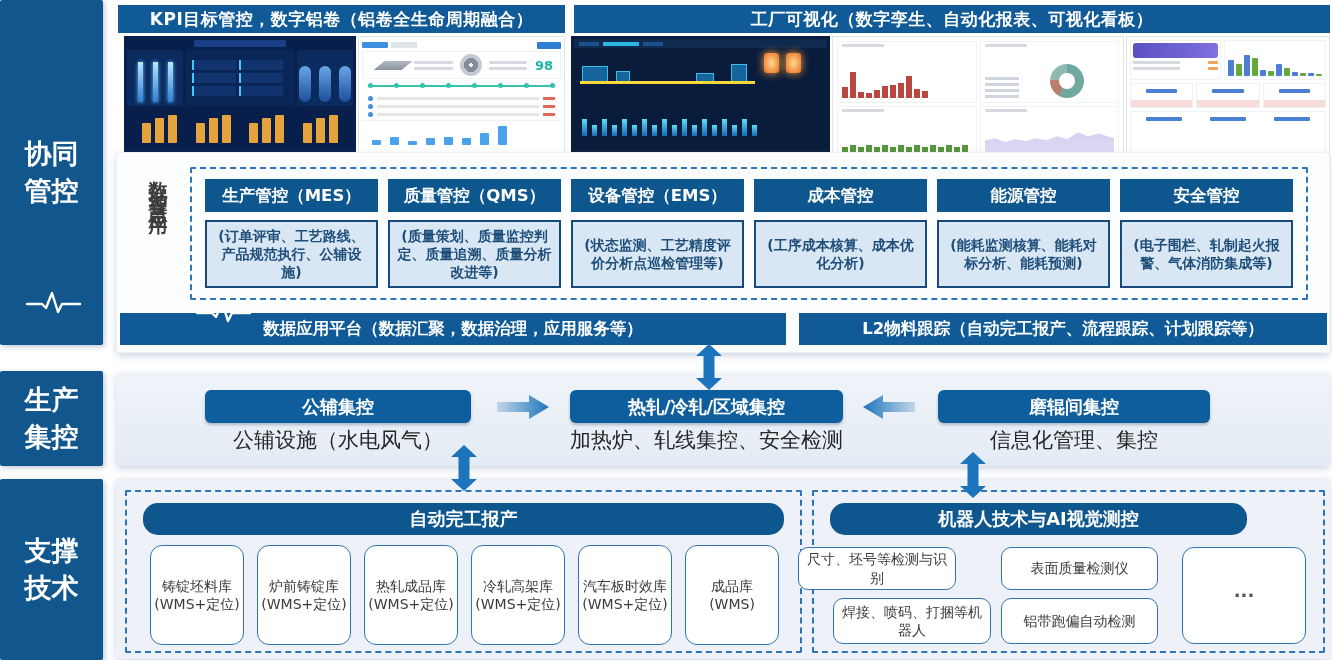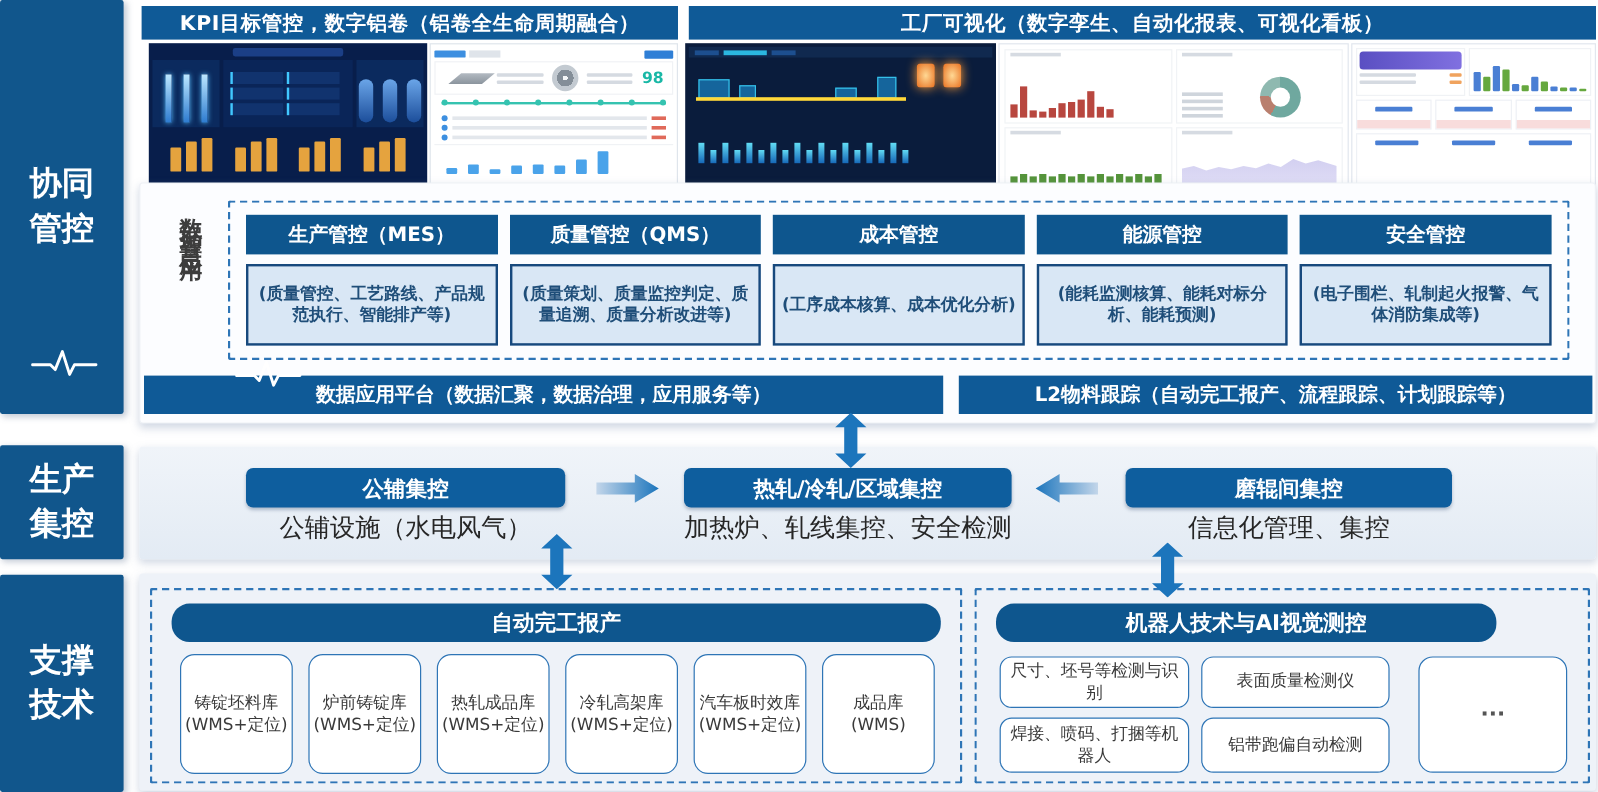--- a/index.html
+++ b/index.html
@@ -414,25 +414,29 @@
       <div class="green"></div>
     </div>
   </div>
 
   <div class="panel sec1"></div>
   <div class="vlabel">数据智慧应用</div>
 
   <div class="dashed apps">
     <div class="module">
       <div class="mod-h">生产管控（MES）</div>
-      <div class="mod-d">(质量管控、工艺路线、产品规范执行、智能排产等)</div>
+      <div class="mod-d">(订单评审、工艺路线、产品规范执行、公辅设施)</div>
     </div>
     <div class="module">
       <div class="mod-h">质量管控（QMS）</div>
       <div class="mod-d">(质量策划、质量监控判定、质量追溯、质量分析改进等)</div>
+    </div>
+    <div class="module">
+      <div class="mod-h">设备管控（EMS）</div>
+      <div class="mod-d">(状态监测、工艺精度评价分析点巡检管理等)</div>
     </div>
     <div class="module">
       <div class="mod-h">成本管控</div>
       <div class="mod-d">(工序成本核算、成本优化分析)</div>
     </div>
     <div class="module">
       <div class="mod-h">能源管控</div>
       <div class="mod-d">(能耗监测核算、能耗对标分析、能耗预测)</div>
     </div>
     <div class="module">
@@ -504,21 +508,21 @@
       <span>(WMS+定位)</span>
   </div>
   <div class="wbox" style="left:685px">
     <span>成品库</span>
       <span>(WMS)</span>
   </div>
 
   <div class="dashed" style="left:812px;top:490px;width:513px;height:163px"></div>
   <div class="sup-h" style="left:830px;top:503px;width:417px">机器人技术与AI视觉测控</div>
 
-  <div class="rbox" style="left:833px;top:547px;width:158px;height:43px">尺寸、坯号等检测与识别</div>
+  <div class="rbox" style="left:798px;top:547px;width:158px;height:43px">尺寸、坯号等检测与识别</div>
   <div class="rbox" style="left:1001px;top:547px;width:157px;height:43px">表面质量检测仪</div>
   <div class="rbox" style="left:833px;top:598px;width:158px;height:46px">焊接、喷码、打捆等机器人</div>
   <div class="rbox" style="left:1001px;top:598px;width:157px;height:46px">铝带跑偏自动检测</div>
   <div class="rbox rmore" style="left:1182px;top:547px;width:124px;height:97px">···</div>
 
   <svg class="arrow" style="left:695px;top:344px" width="28" height="46" viewBox="0 0 28 46">
     <path d="M14 0 L27 12 H19.5 V34 H27 L14 46 L1 34 H8.5 V12 H1 Z" fill="#1c75bc"></path>
   </svg>
   <svg class="arrow" style="left:450px;top:445px" width="28" height="46" viewBox="0 0 28 46">
     <path d="M14 0 L27 12 H19.5 V34 H27 L14 46 L1 34 H8.5 V12 H1 Z" fill="#1c75bc"></path>

